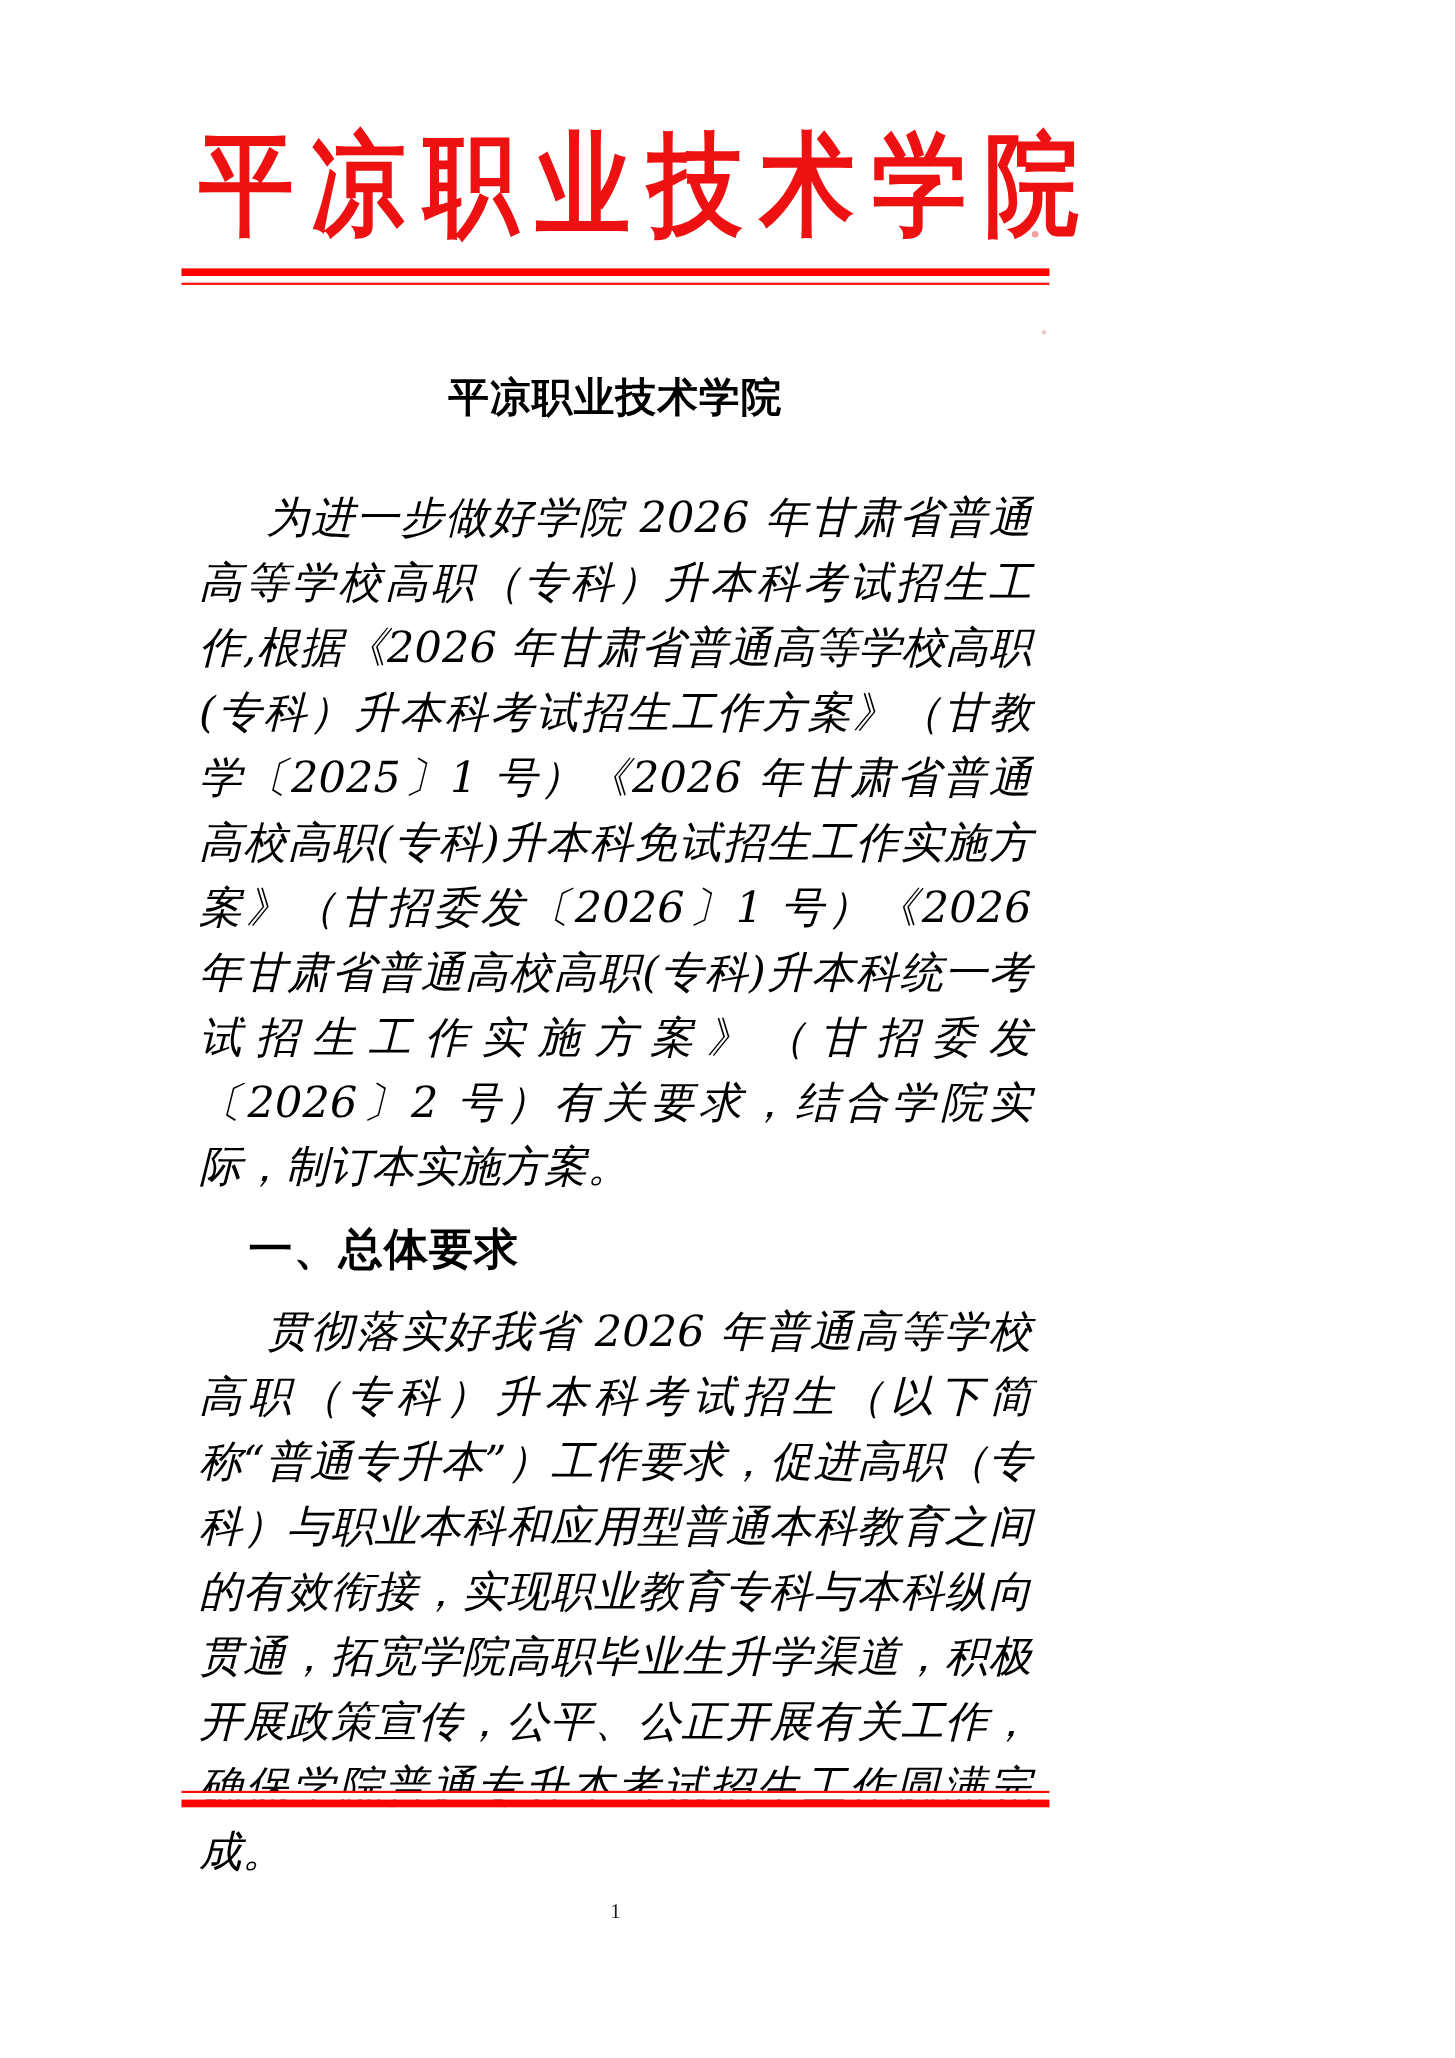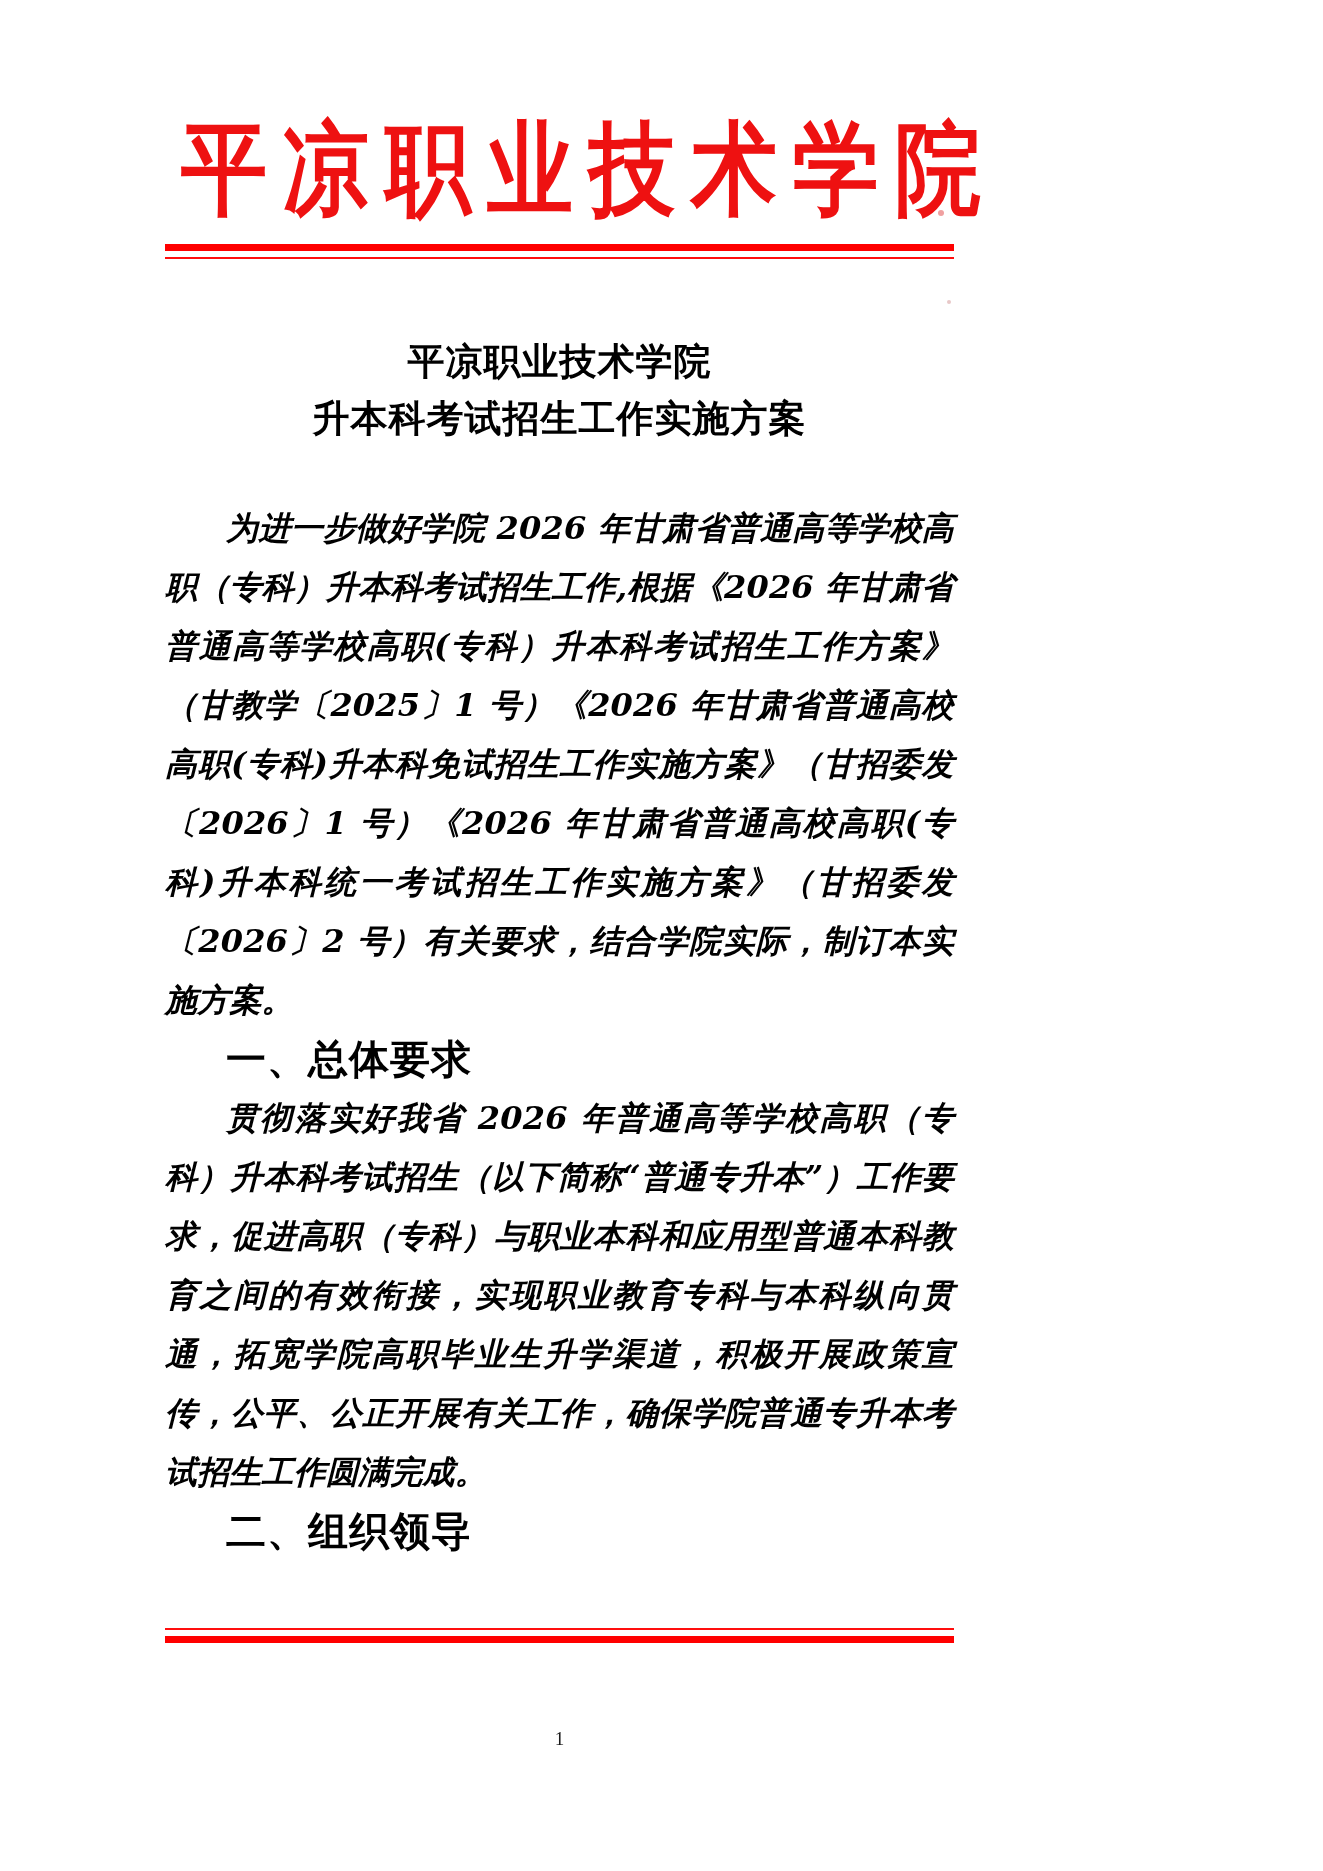--- a/index.html
+++ b/index.html
@@ -91,30 +91,29 @@
   .doc-title-line {
     display: block;
     white-space: nowrap;
   }
 
   
   .body-copy {
     margin-top: 52px;
   }
   p.para {
-    margin: 0;
+    margin: 16px;
     font-family: "DejaVu Serif", "Liberation Serif", serif;
-    font-size: 32px;
+    font-size: 39px;
     line-height: 59px;
     text-align: justify;
     text-justify: inter-ideograph;
     text-indent: 61px;
     font-style: italic;
     letter-spacing: 0.2px;
-    font-weight: bold;
   }
   h2.section-heading {
     margin: 0;
     font-family: "DejaVu Sans", "Liberation Sans", sans-serif;
     font-size: 40px;
     font-weight: 700;
     line-height: 59px;
     text-indent: 61px;
     letter-spacing: 1px;
   }
@@ -149,31 +148,29 @@
   <span class="letterhead-mark2"></span>
 
   <div class="rule-top">
     <div class="rule-thick"></div>
     <div class="rule-gap"></div>
     <div class="rule-thin"></div>
   </div>
 
   <div class="doc-title">
     <span class="doc-title-line">平凉职业技术学院</span>
-    <span class="doc-title-line">升本科考试招生工作实施方案</span>
   </div>
 
   <div class="body-copy">
     <p class="para">为进一步做好学院 2026 年甘肃省普通高等学校高职（专科）升本科考试招生工作,根据《2026 年甘肃省普通高等学校高职(专科）升本科考试招生工作方案》（甘教学〔2025〕1 号）《2026 年甘肃省普通高校高职(专科)升本科免试招生工作实施方案》（甘招委发〔2026〕1 号）《2026 年甘肃省普通高校高职(专科)升本科统一考试招生工作实施方案》（甘招委发〔2026〕2 号）有关要求，结合学院实际，制订本实施方案。</p>
 
     <h2 class="section-heading">一、总体要求</h2>
 
     <p class="para">贯彻落实好我省 2026 年普通高等学校高职（专科）升本科考试招生（以下简称“普通专升本”）工作要求，促进高职（专科）与职业本科和应用型普通本科教育之间的有效衔接，实现职业教育专科与本科纵向贯通，拓宽学院高职毕业生升学渠道，积极开展政策宣传，公平、公正开展有关工作，确保学院普通专升本考试招生工作圆满完成。</p>
 
-    <h2 class="section-heading">二、组织领导</h2>
   </div>
 
   <div class="footer-rules">
     <div class="rule-thin"></div>
     <div class="rule-gap"></div>
     <div class="rule-thick"></div>
   </div>
 
   <div class="page-number">1</div>
 

